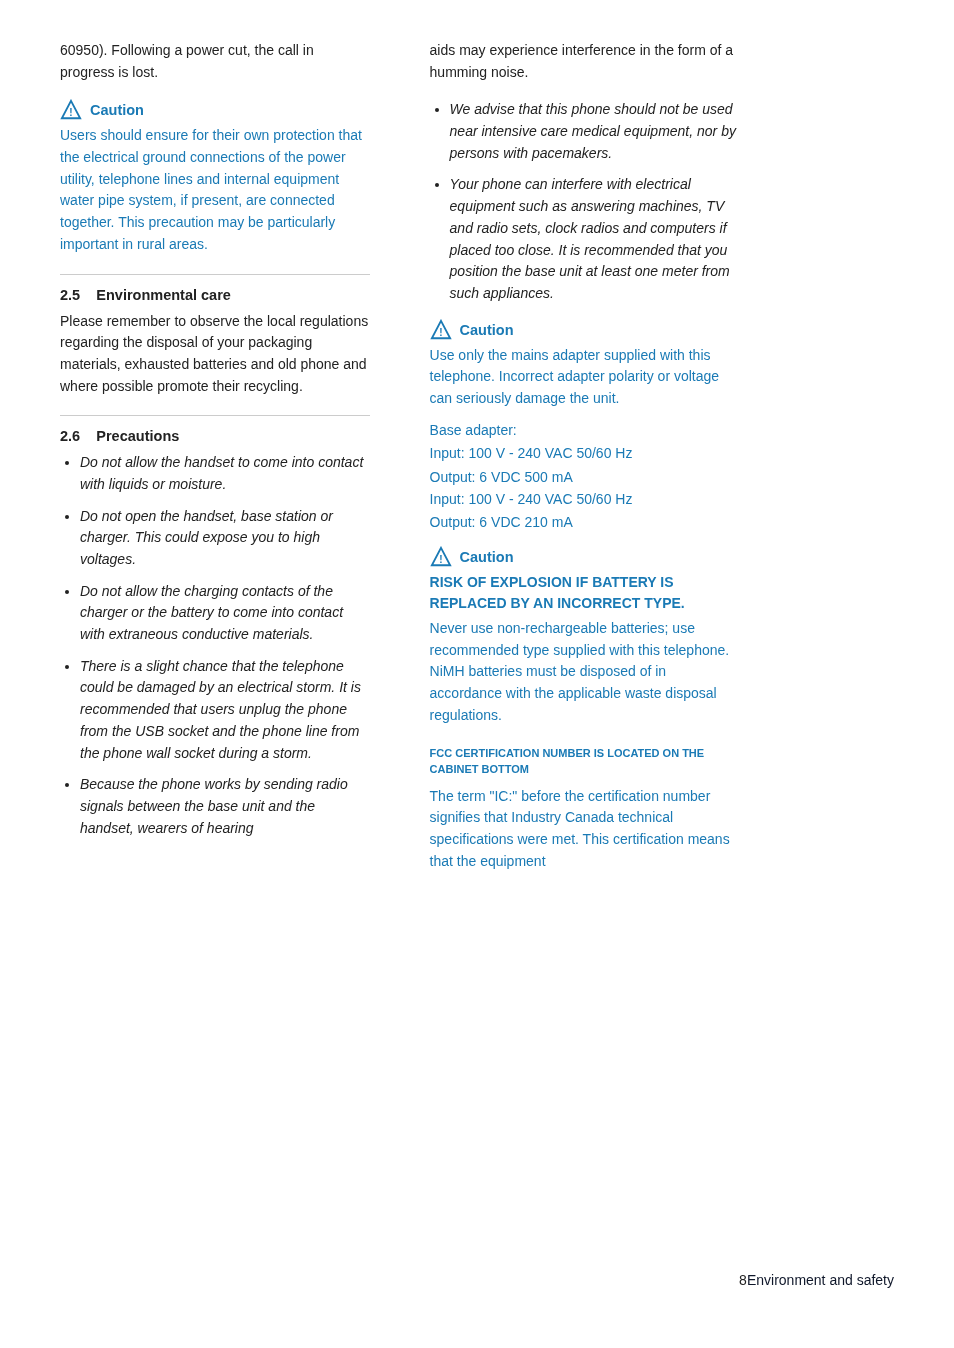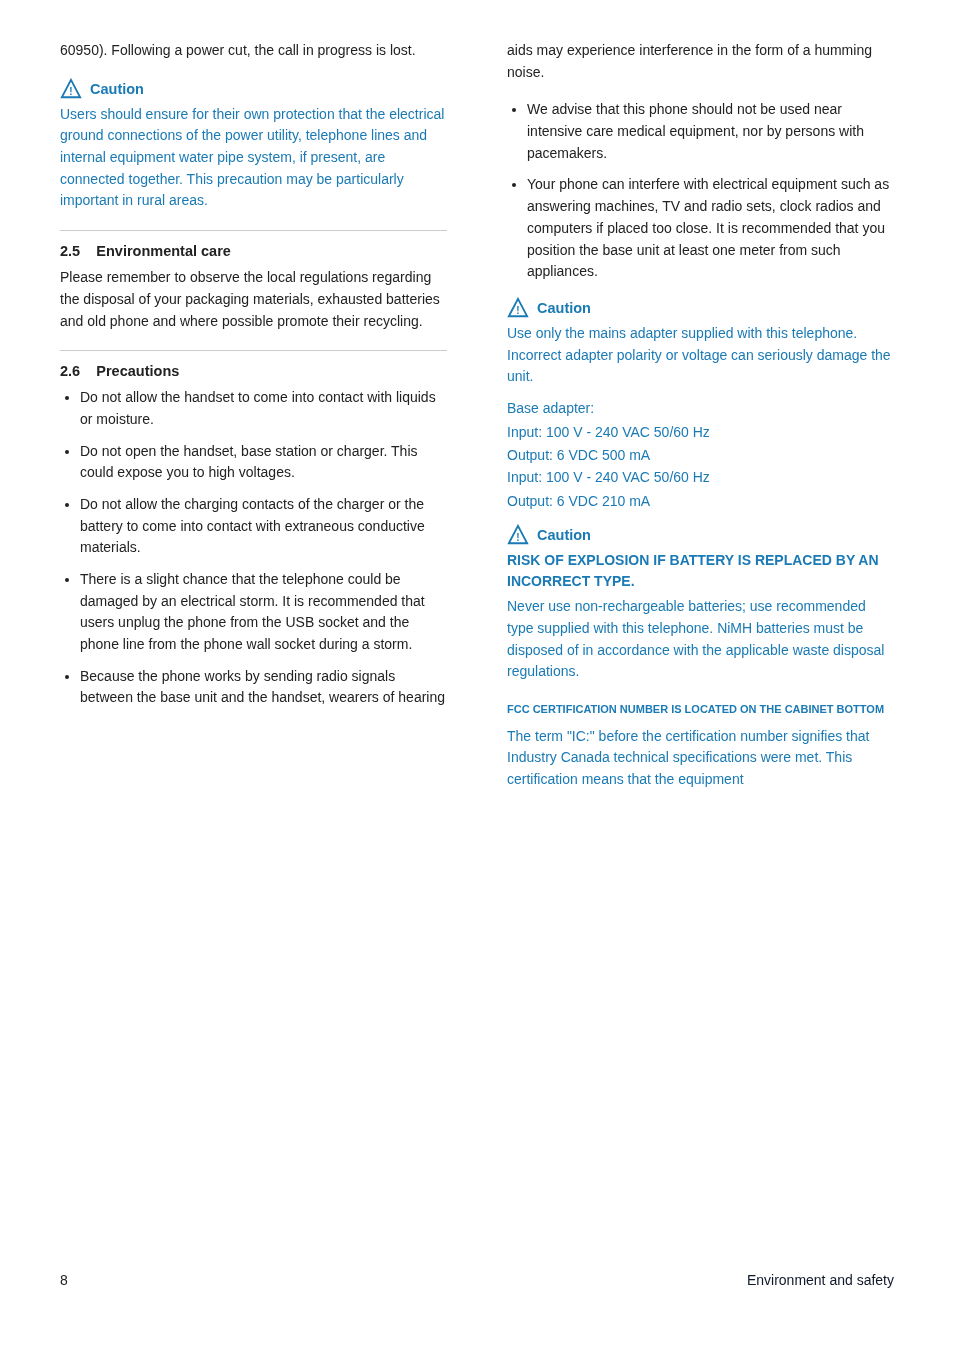--- a/index.html
+++ b/index.html
@@ -12,21 +12,21 @@
       width: 954px;
       min-height: 1348px;
       position: relative;
     }
 
     .page-container {
       width: 954px;
       min-height: 1348px;
       padding: 40px 60px 60px 60px;
       display: flex;
-      flex-direction: column;
+      flex-direction: row;
     }
 
     .two-col {
       display: flex;
       gap: 40px;
       flex: 1;
     }
 
     .left-col {
       flex: 1;
@@ -79,20 +79,21 @@
     }
 
     ul.bullet-list {
       list-style: disc;
       padding-left: 20px;
     }
 
     ul.bullet-list li {
       margin-bottom: 10px;
       line-height: 1.55;
+      font-style: italic;
     }
 
     .caution-blue-caps {
       color: #1a7ab5;
       font-weight: bold;
       font-size: 14px;
       line-height: 1.5;
       margin-bottom: 4px;
     }
 

